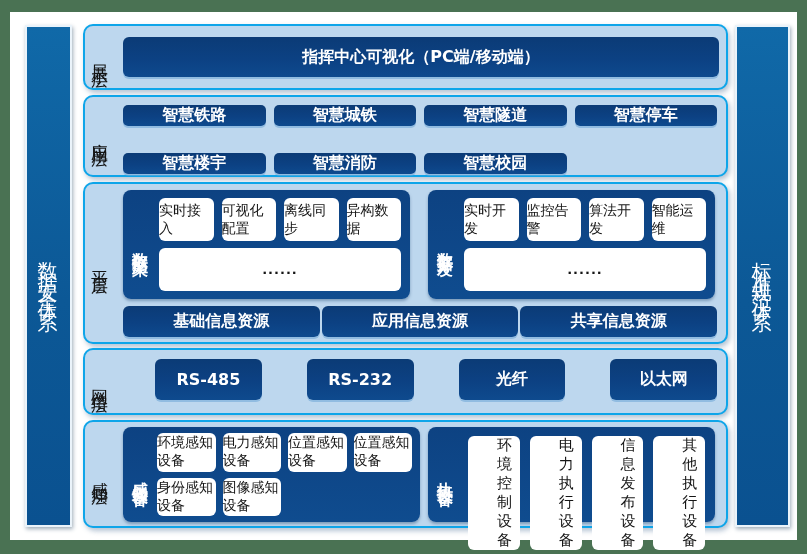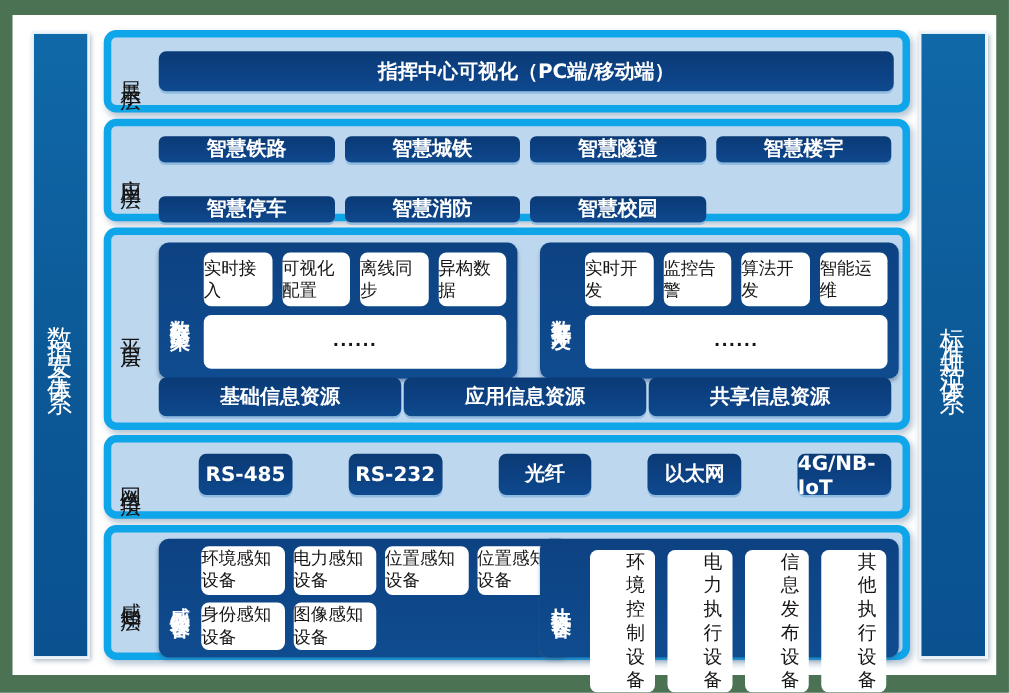--- a/index.html
+++ b/index.html
@@ -13,21 +13,21 @@
         background:linear-gradient(180deg,#1069A8 0%,#0C5896 55%,#0A5190 100%);
         border:2px solid #EAF3FA;box-shadow:1px 2px 4px rgba(40,70,100,.45);
         display:flex;align-items:center;justify-content:center;box-sizing:border-box;}
   .vbar.left{left:25px;width:47px;}
   .vbar.right{left:735px;width:55px;}
   .vbar span{writing-mode:vertical-rl;text-orientation:upright;color:#fff;
              font-size:20px;letter-spacing:10px;}
 
   
   .panel{position:absolute;left:83px;width:645px;background:#BDD7EE;
-         border:6px solid #0ea5e9;border-radius:10px;box-sizing:border-box;
+         border:2px solid #0ea5e9;border-radius:10px;box-sizing:border-box;
          box-shadow:2px 3px 5px rgba(90,125,160,.45);}
   .p1{top:24px;height:66px;}
   .p2{top:95px;height:82px;}
   .p3{top:182px;height:162px;}
   .p4{top:348px;height:67px;}
   .p5{top:420px;height:108px;}
 
   .layer-label{position:absolute;left:6px;top:50%;transform:translateY(-50%);
                writing-mode:vertical-rl;text-orientation:upright;
                font-size:17px;letter-spacing:4px;color:#141414;line-height:1;}
@@ -54,21 +54,21 @@
   .wbox{background:#fff;border-radius:6px;color:#151515;display:flex;
         align-items:center;justify-content:center;font-size:14px;}
   .wbox.wide{grid-column:1 / -1;font-weight:bold;font-size:13px;letter-spacing:1px;}
 
   .res-row{position:absolute;left:38px;right:9px;bottom:5px;height:31px;display:flex;gap:2px;}
   .res-row .dbox{flex:1;border-radius:6px;}
 
   .net-row{position:absolute;left:38px;right:9px;top:9px;bottom:13px;display:flex;gap:13px;}
   .net-row .dbox{flex:1;border-radius:6px;margin-left:32px;}
 
-  .sense{left:38px;top:5px;width:297px;height:95px;padding-left:32px;}
+  .sense{left:38px;top:5px;width:297px;height:95px;}
   .exec{left:343px;top:5px;width:287px;height:95px;}
   .sense .g-grid{left:34px;right:8px;top:6px;bottom:6px;gap:6px 7px;}
   .exec .g-grid{left:40px;right:10px;top:9px;bottom:9px;gap:10px;}
   .exec .wbox{font-size:15px;padding-left:29px;}
 </style>
 </head>
 <body>
 
 <div class="stage">
   <div class="canvas"></div>
@@ -84,22 +84,22 @@
     <div class="layer-label">展示层</div>
     <div class="dbox main-box">指挥中心可视化（PC端/移动端）</div>
   </section>
 
   <section class="panel p2">
     <div class="layer-label">应用层</div>
     <div class="app-grid">
       <div class="dbox">智慧铁路</div>
       <div class="dbox">智慧城铁</div>
       <div class="dbox">智慧隧道</div>
+      <div class="dbox">智慧停车</div>
       <div class="dbox">智慧楼宇</div>
-      <div class="dbox">智慧停车</div>
       <div class="dbox">智慧消防</div>
       <div class="dbox">智慧校园</div>
     </div>
   </section>
 
   <section class="panel p3">
     <div class="layer-label">平台层</div>
 
     <div class="gbox group-a">
       <div class="g-label">数据汇聚</div>
@@ -130,21 +130,20 @@
     </div>
   </section>
 
   <section class="panel p4">
     <div class="layer-label">网络层</div>
     <div class="net-row">
       <div class="dbox">RS-485</div>
       <div class="dbox">RS-232</div>
       <div class="dbox">光纤</div>
       <div class="dbox">以太网</div>
-      <div class="dbox">4G/NB-IoT</div>
     </div>
   </section>
 
   <section class="panel p5">
     <div class="layer-label">感知层</div>
 
     <div class="gbox sense">
       <div class="g-label">感知设备</div>
       <div class="g-grid">
         <div class="wbox">环境感知设备</div>

